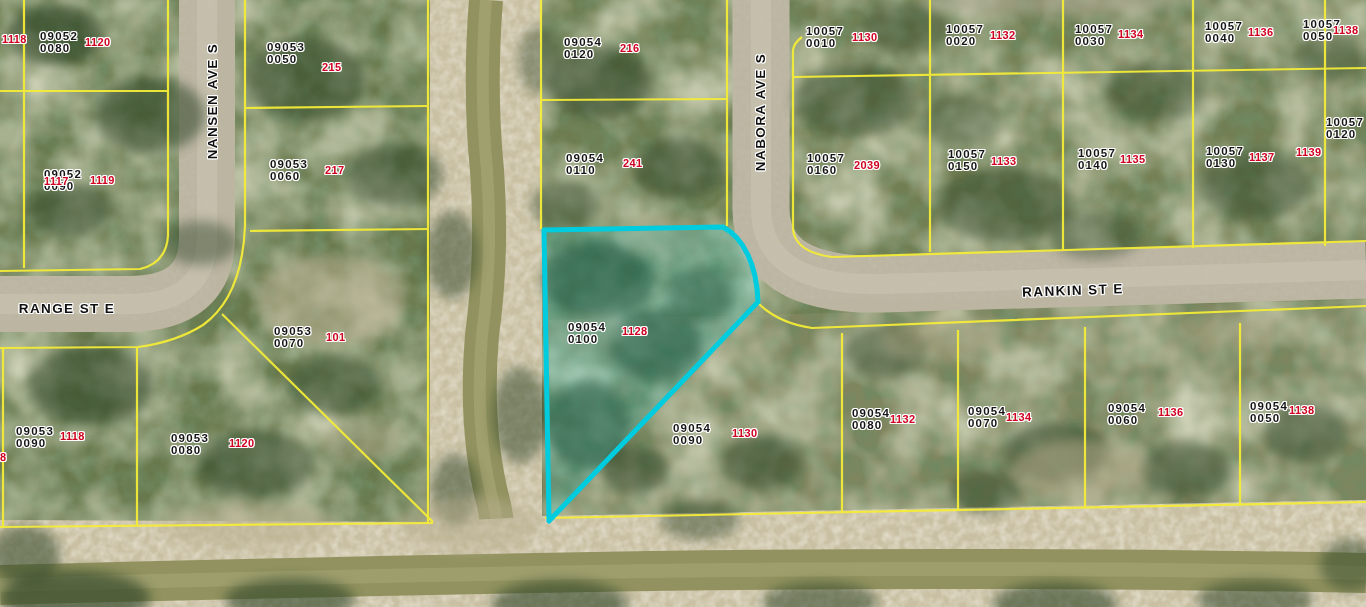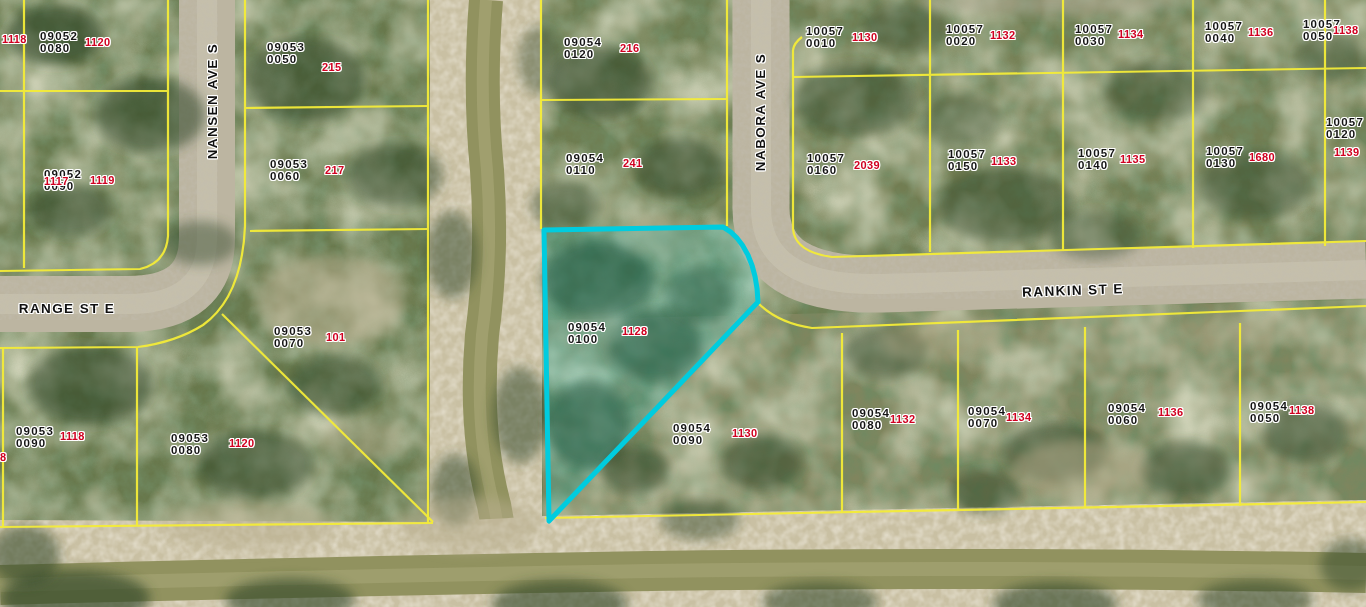--- a/index.html
+++ b/index.html
@@ -256,23 +256,23 @@
 0160</div>
       <div class="lot" style="left: 854px; top: 160px;">2039</div>
       <div class="plabel" style="left: 948px; top: 148px;">10057
 0150</div>
       <div class="lot" style="left: 991px; top: 156px;">1133</div>
       <div class="plabel" style="left: 1078px; top: 147px;">10057
 0140</div>
       <div class="lot" style="left: 1120px; top: 154px;">1135</div>
       <div class="plabel" style="left: 1206px; top: 145px;">10057
 0130</div>
-      <div class="lot" style="left: 1249px; top: 152px;">1680</div>
+      <div class="lot" style="left: 1249px; top: 152px;">1137</div>
       <div class="plabel" style="left: 1326px; top: 116px;">10057
 0120</div>
-      <div class="lot" style="left: 1334px; top: 147px;">1139</div>
+      <div class="lot" style="left: 1296px; top: 147px;">1139</div>
     </div>
   <div class="labels">
       <div class="lot" style="left: 2px; top: 34px;">1118</div>
       <div class="lot" style="left: 2px; top: 176px; padding-left: 42px;">1117</div>
       <div class="lot" style="left: 0px; top: 452px;">8</div>
     </div>
 </div>
 
 </body></html>

